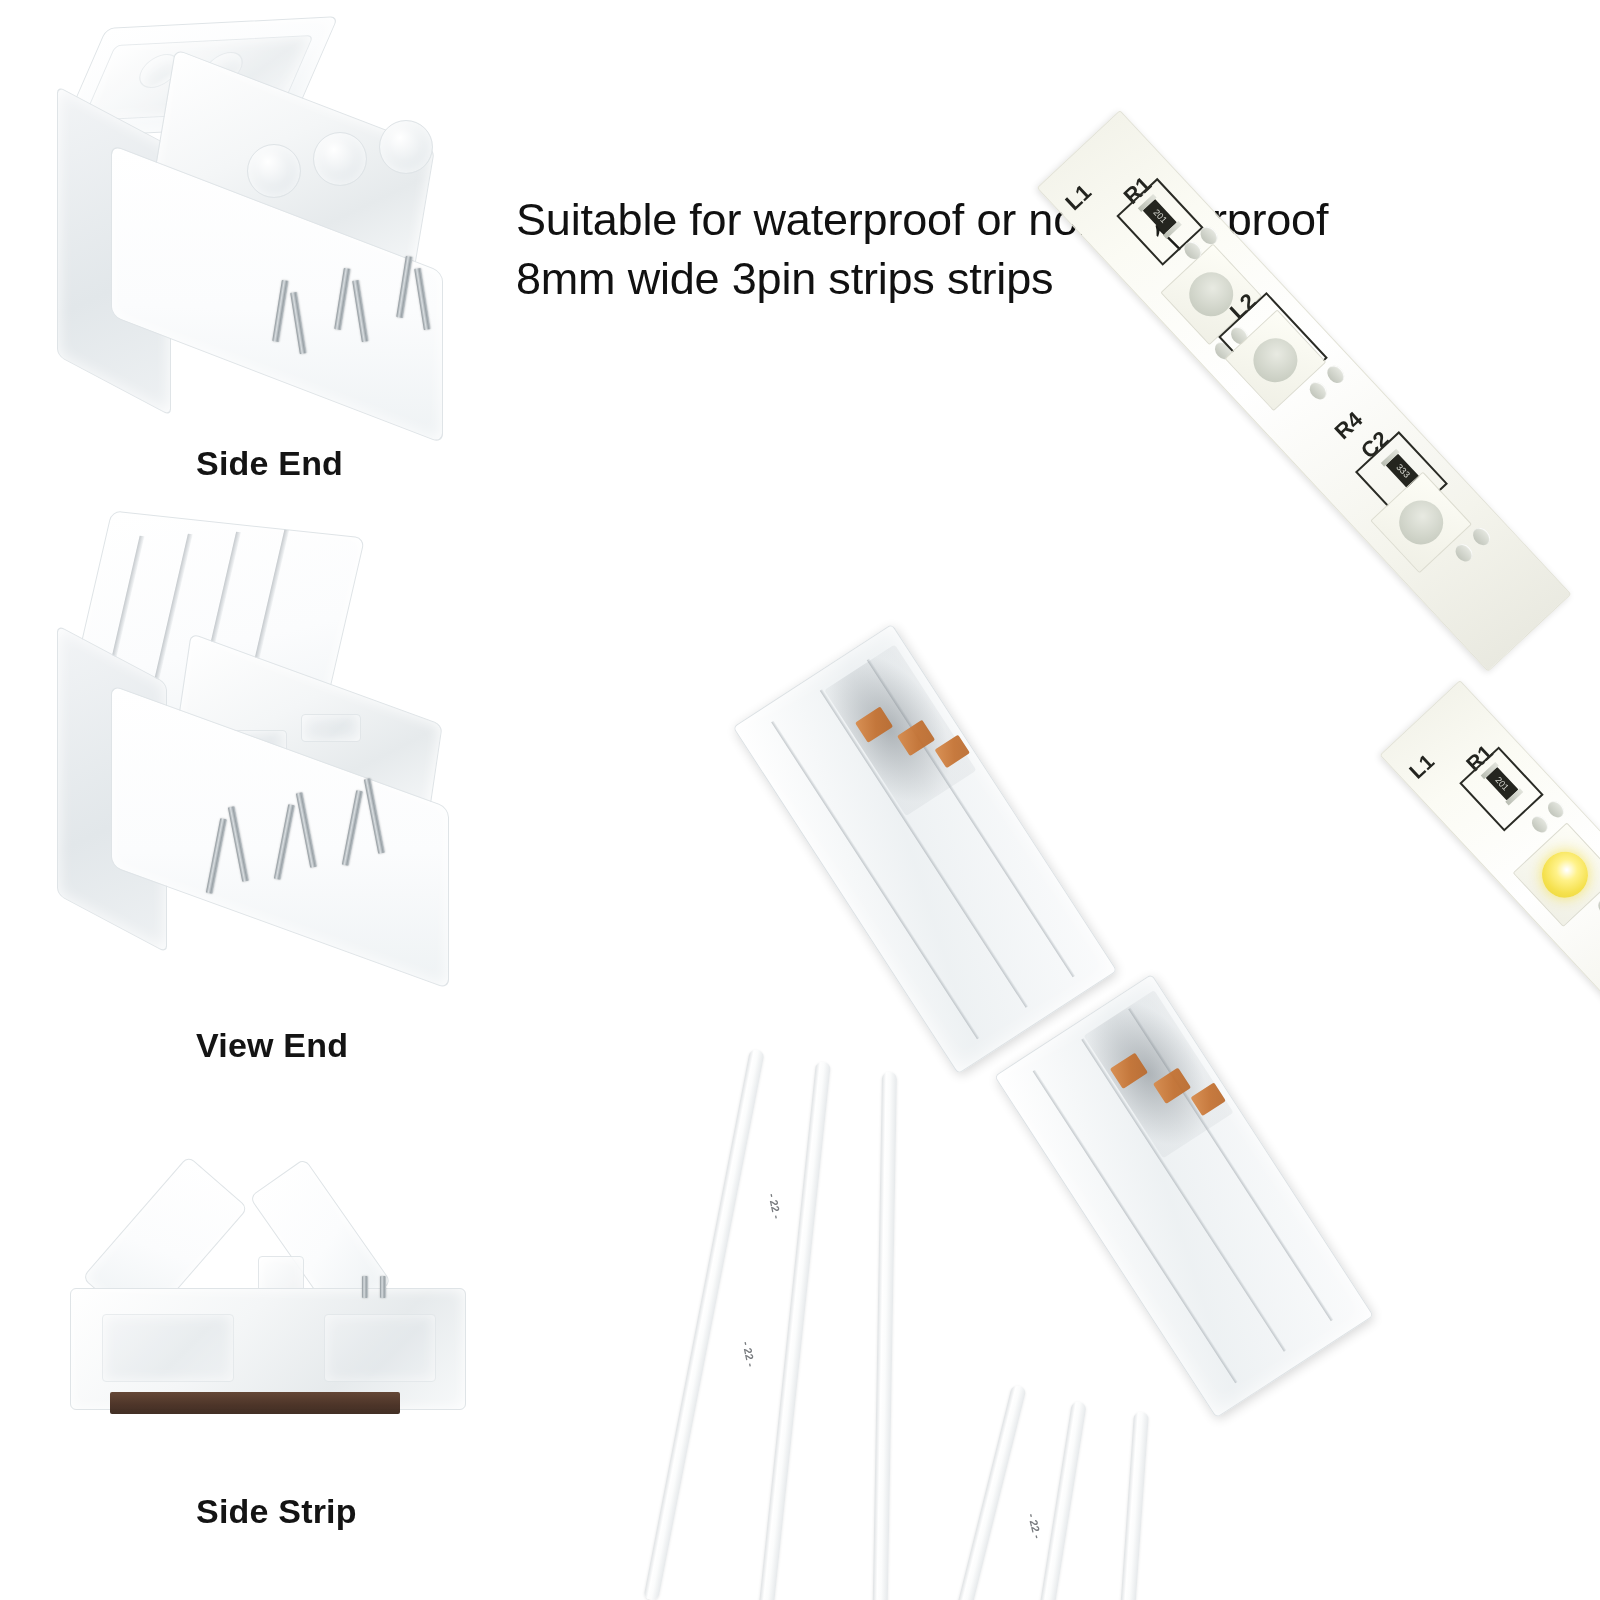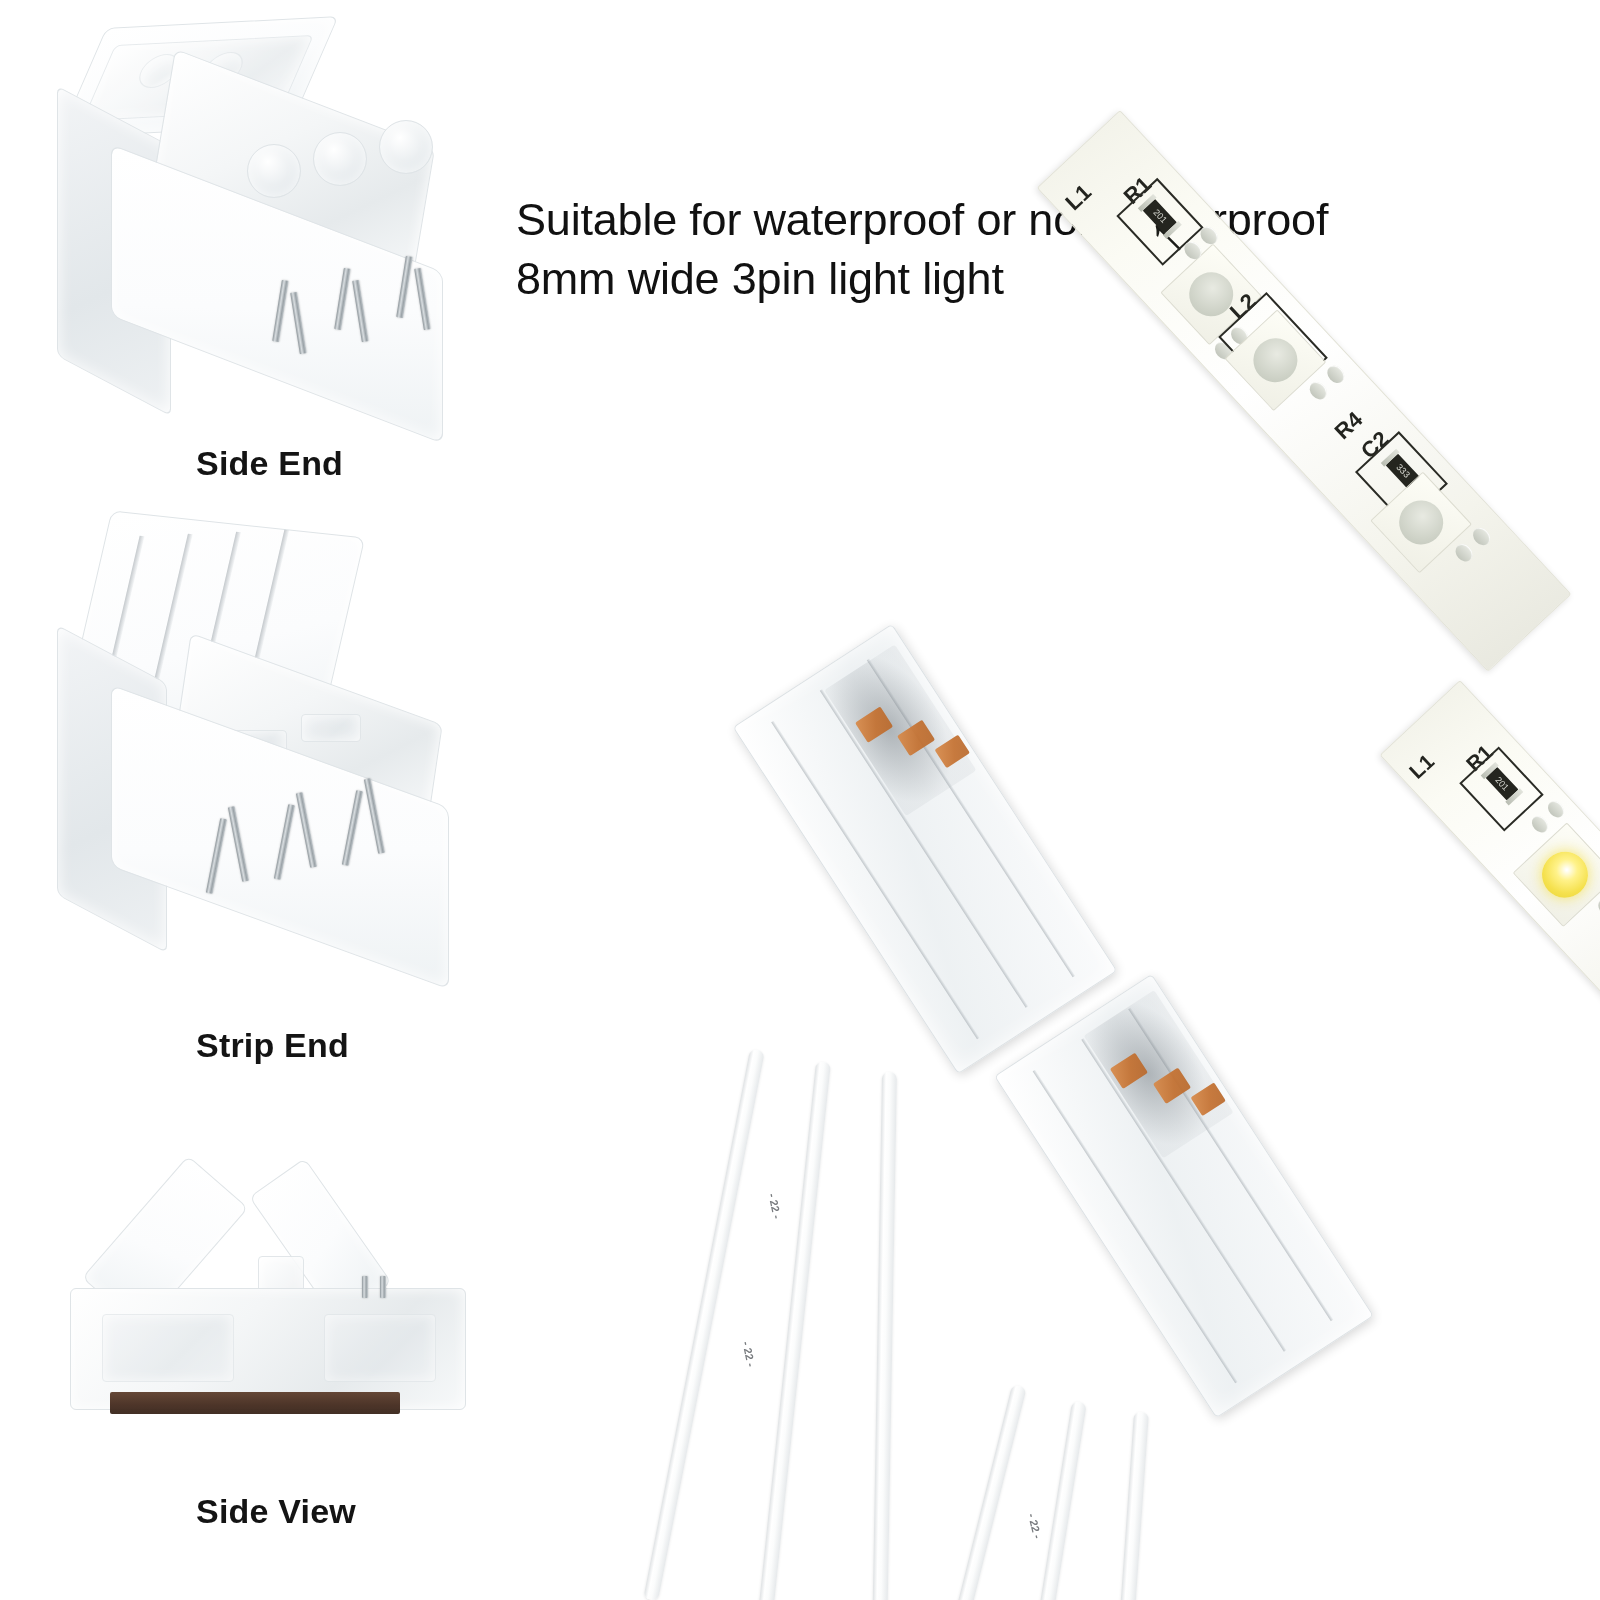--- a/index.html
+++ b/index.html
@@ -85,26 +85,26 @@
         box-shadow:0 1px 3px rgba(0,0,0,.1);}
   .wmark{position:absolute;color:#4c5055;font-size:11px;font-weight:700;opacity:.75;}
 </style>
 </head>
 <body>
 
 <div class="stage">
 
   <div class="headline">
     <div>Suitable for waterproof or non-waterproof</div>
-    <div>8mm wide 3pin light light</div>
+    <div>8mm wide 3pin strips strips</div>
   </div>
 
   <div class="caption" id="cap-wire">Side End</div>
-  <div class="caption" id="cap-strip">Strip End</div>
-  <div class="caption" id="cap-side">Side View</div>
+  <div class="caption" id="cap-strip">View End</div>
+  <div class="caption" id="cap-side">Side Strip</div>
 
   <div class="conn" id="wire-end">
 
     <div class="pl bright" style="left:30px;top:4px;width:225px;height:108px;
                 transform:skewX(-26deg) rotate(-3deg);border-radius:8px;"></div>
     <div class="pl" style="left:46px;top:22px;width:192px;height:74px;
                 transform:skewX(-26deg) rotate(-3deg);border-radius:6px;opacity:.75;"></div>
 
     <div class="pl" style="left:86px;top:36px;width:34px;height:32px;border-radius:50%;
                 transform:skewX(-26deg);opacity:.6;"></div>

